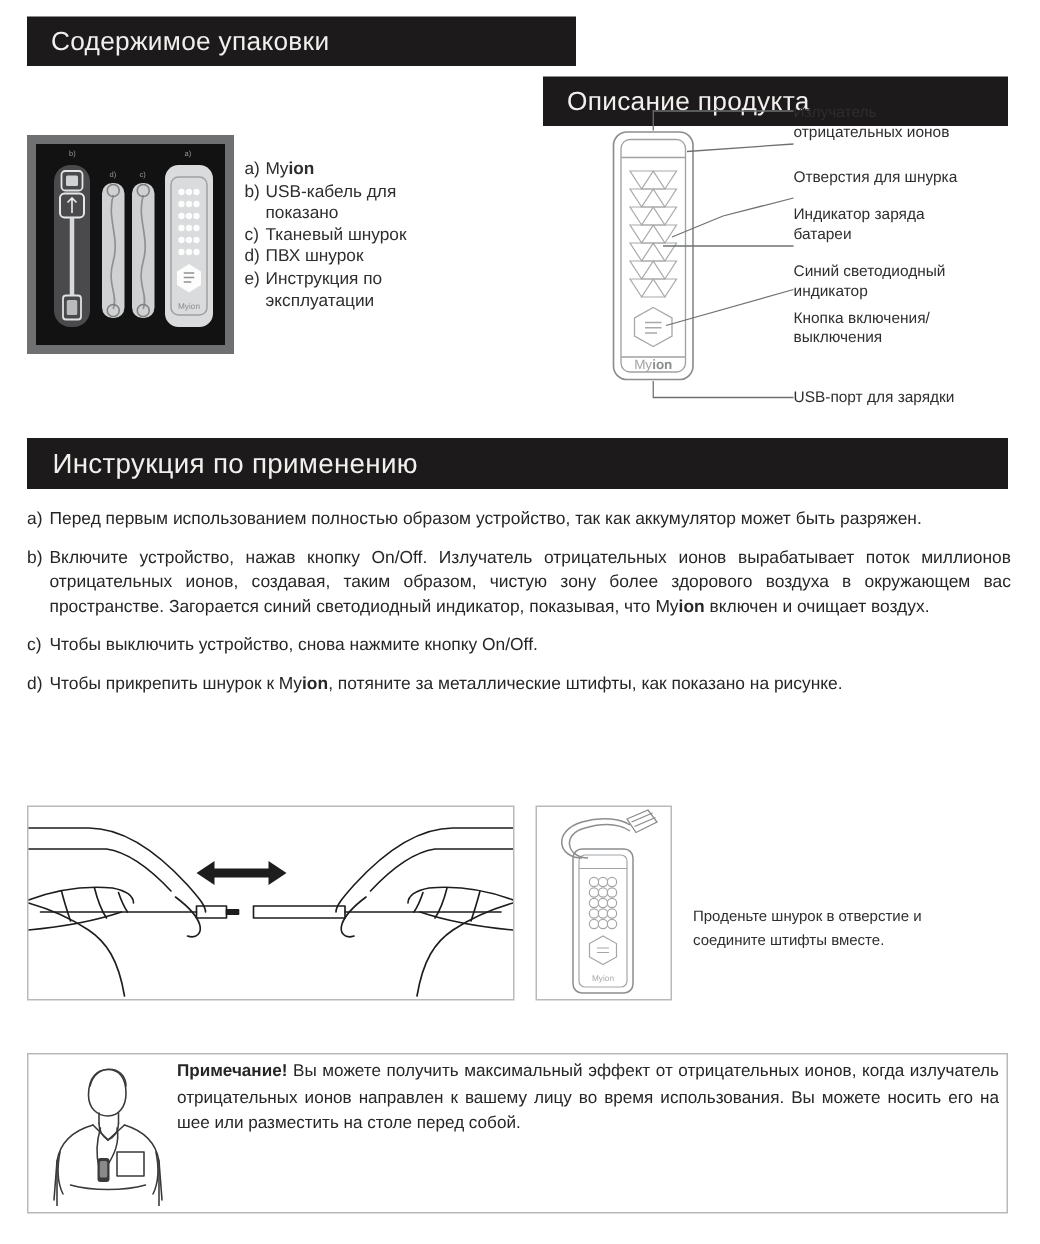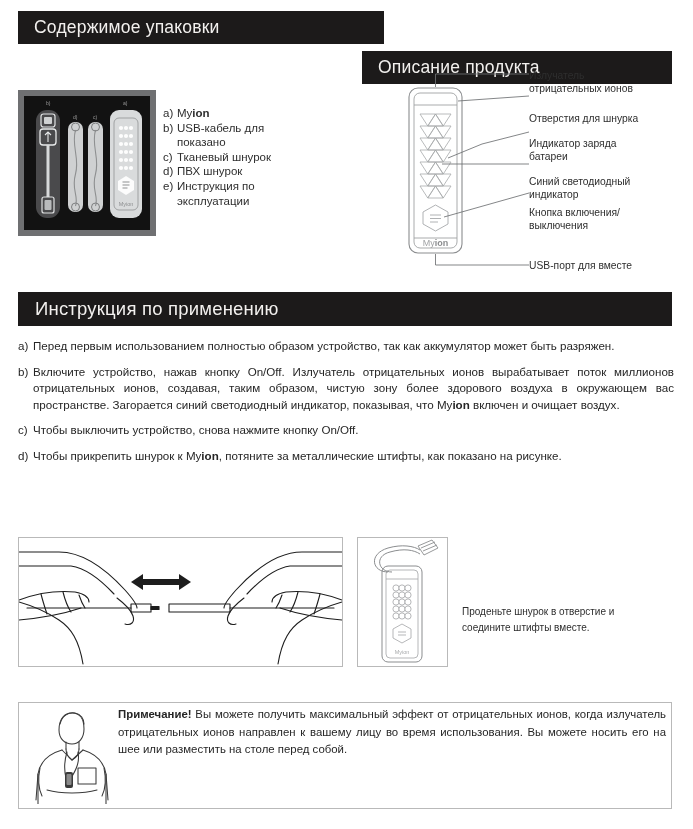--- a/index.html
+++ b/index.html
@@ -199,21 +199,21 @@
     </div>
     <div class="lb" style="left:0;top:112px;">
       <div>Синий светодиодный</div>
       <div>индикатор</div>
     </div>
     <div class="lb" style="left:0;top:143px;">
       <div>Кнопка включения/</div>
       <div>выключения</div>
     </div>
     <div class="lb" style="left:0;top:196px;">
-      <div>USB-порт для вместе</div>
+      <div>USB-порт для зарядки</div>
     </div>
   </div>
 
   <div class="hdr hdr-instr">
     <span>Инструкция по применению</span>
   </div>
 
   <div class="steps">
     <div class="step">
       <span class="mk">a)</span>

